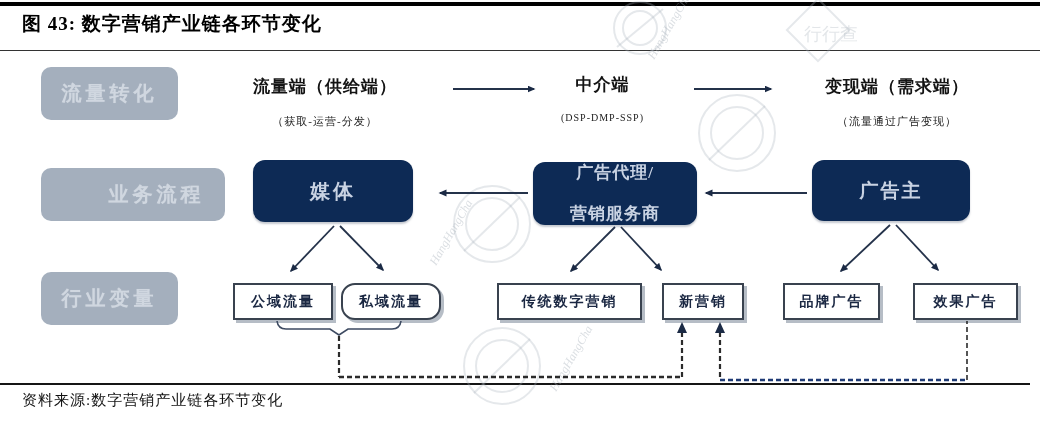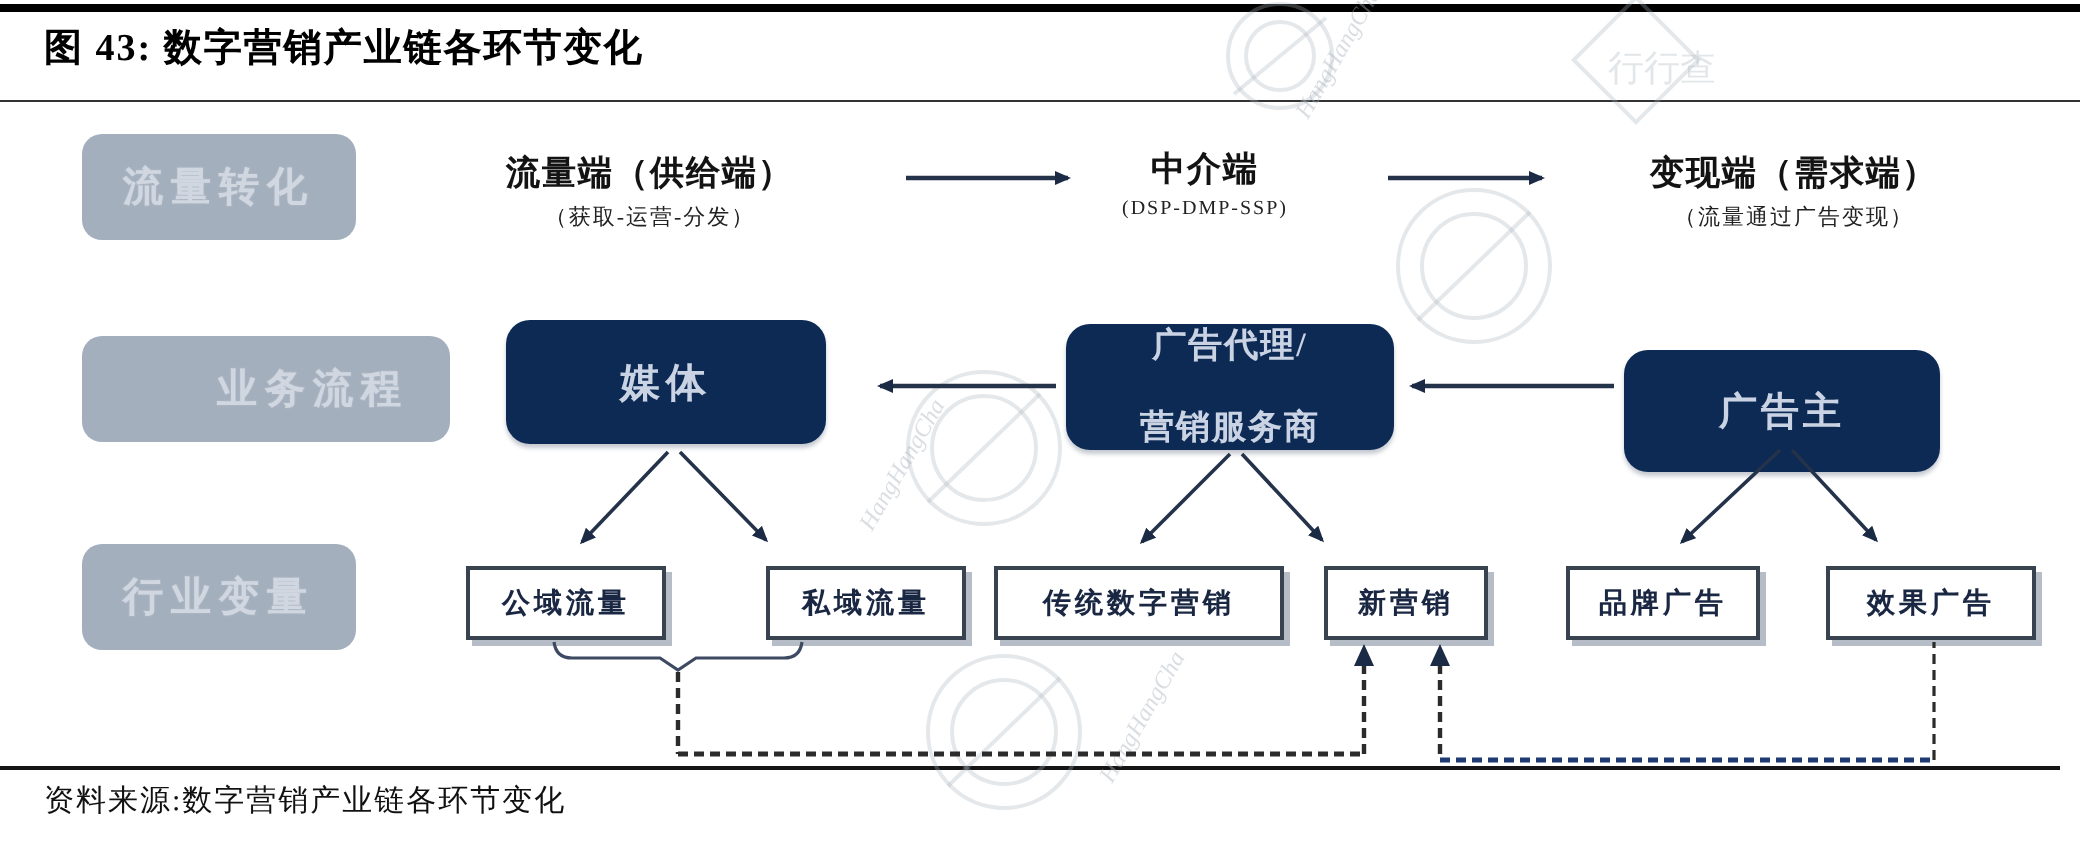--- a/index.html
+++ b/index.html
@@ -22,41 +22,41 @@
   .rlabel{
     position:absolute; left:22px; width:137px; height:53px; border-radius:10px;
     background:#a4afbd; color:#d0d7e0; font-size:20px; font-weight:700;
     letter-spacing:4px; display:flex; align-items:center; justify-content:center;
     text-shadow:0 0 1px #bac2cd;
     margin-left:19px;
   }
   #rlabel-1{top:67px;} #rlabel-2{top:168px;padding-left:47px;} #rlabel-3{top:272px;}
   .stage{position:absolute; text-align:center; color:#131313;}
   .stage-title{font-size:17px; font-weight:600; letter-spacing:1px; white-space:nowrap;}
-  .stage-sub{font-size:11px; margin-top:3px; letter-spacing:1px; white-space:nowrap; color:#222;}
+  .stage-sub{font-size:11px; margin-top:16px; letter-spacing:1px; white-space:nowrap; color:#222;}
   #stage-1{left:225px; top:75px; width:200px;}
   #stage-2{left:545px; top:73px; width:115px;}
   #stage-2 .stage-sub{font-size:10px;}
   #stage-3{left:797px; top:75px; width:200px;}
   .pnode{
     position:absolute; background:#0d2a55; border-radius:12px; color:#c9d3e3;
     display:flex; flex-direction:column; align-items:center; justify-content:center;
     text-align:center; font-weight:600; box-shadow:0 2px 2px rgba(90,100,120,.35);
   }
   #pnode-media{left:253px; top:160px; width:160px; height:62px; font-size:20px; letter-spacing:3px;}
   #pnode-agency{left:533px; top:162px; width:164px; height:63px; font-size:17px; line-height:1.3; letter-spacing:1px;gap:19px;}
-  #pnode-advertiser{left:812px; top:175px; width:158px; height:61px; font-size:19px; letter-spacing:2px;}
+  #pnode-advertiser{left:812px; top:160px; width:158px; height:61px; font-size:19px; letter-spacing:2px;}
   .vnode{
     position:absolute; top:283px; height:33px; background:#fff;
     border:2px solid #39424f; box-shadow:3px 3px 0 #b6bdc6;
     display:flex; align-items:center; justify-content:center;
     font-size:14px; font-weight:600; color:#1a2742; letter-spacing:2px; white-space:nowrap;
   }
   #vnode-1{left:233px; width:96px;}
-  #vnode-2{left:383px; width:96px;}
+  #vnode-2{left:341px; width:96px;border-radius:14px;}
   #vnode-3{left:497px; width:141px;}
   #vnode-4{left:662px; width:78px;}
   #vnode-5{left:783px; width:93px;}
   #vnode-6{left:913px; width:101px;}
   #connector-layer{position:absolute; left:0; top:0; pointer-events:none;}
 </style>
 </head>
 <body>
 
 <div id="fig">

